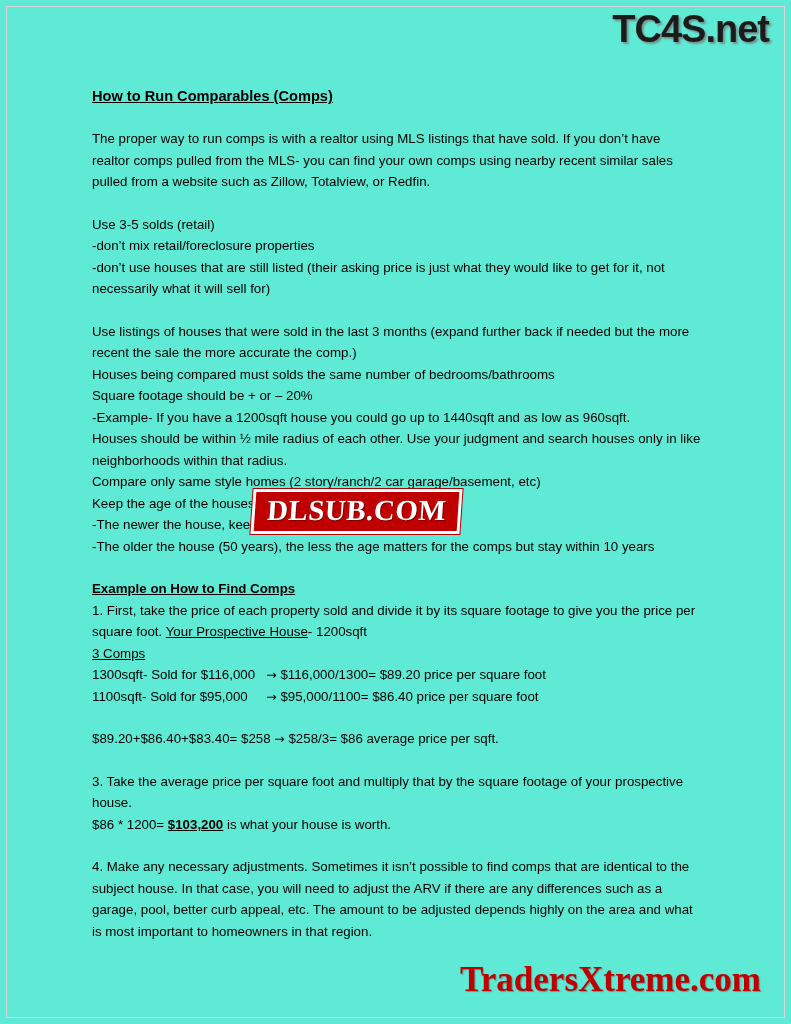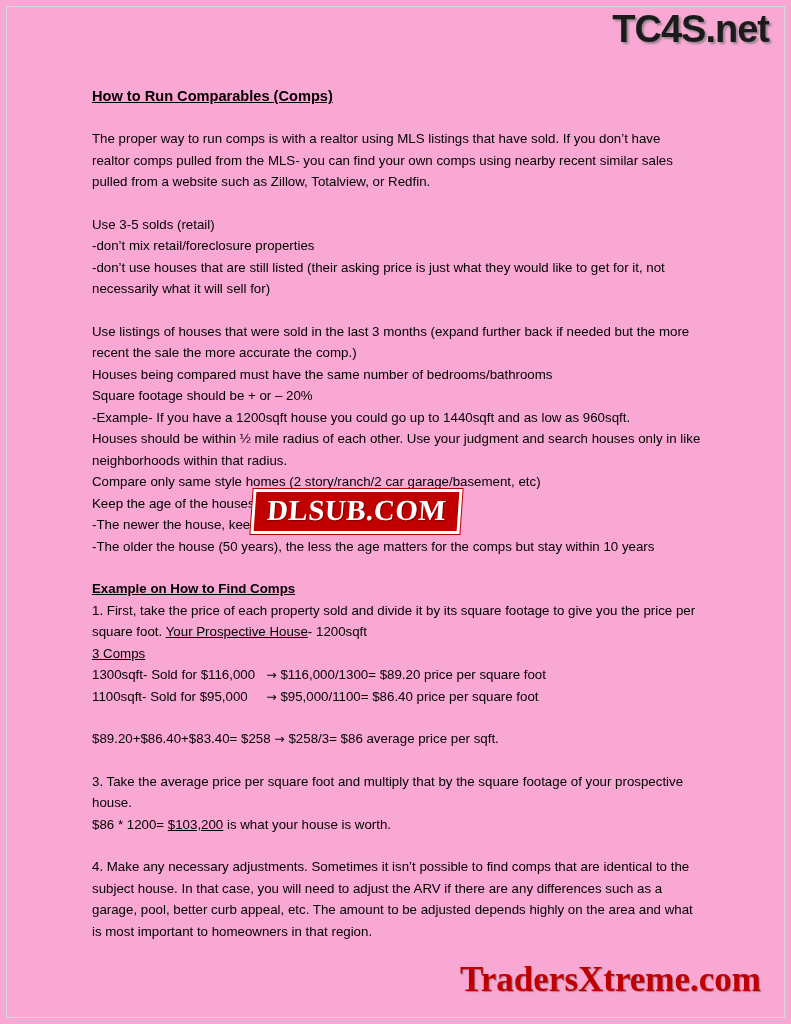--- a/index.html
+++ b/index.html
@@ -4,21 +4,21 @@
 <style>
   html, body {
     margin: 0;
     padding: 0;
     background: #f0f0f0;
   }
   .page {
     position: relative;
     width: 791px;
     height: 1024px;
-    background: #f9a8d4;
+    background: #5eead4;
     overflow: hidden;
     font-family: "Liberation Sans", sans-serif;
     color: #000000;
     box-sizing: border-box;
   }
   .page-border {
     position: absolute;
     left: 6px;
     top: 6px;
     right: 6px;
@@ -94,21 +94,21 @@
   p.para {
     margin: 0 12px 0 0;
   }
   .spacer {
     height: 21px;
   }
   .underline {
     text-decoration: underline;
   }
   .bold-underline {
-    font-weight: normal;
+    font-weight: bold;
     text-decoration: underline;
     text-align: center;
   }
   .section-head {
     font-weight: bold;
     text-decoration: underline;
     margin: 0;
   }
   .arrow {
     font-family: "DejaVu Sans", sans-serif;
@@ -140,21 +140,21 @@
 
     <div class="spacer"></div>
 
     <p class="line">Use 3-5 solds (retail)</p>
     <p class="line">-don’t mix retail/foreclosure properties</p>
     <p class="line">-don’t use houses that are still listed (their asking price is just what they would like to get for it, not necessarily what it will sell for)</p>
 
     <div class="spacer"></div>
 
     <p class="line">Use listings of houses that were sold in the last 3 months (expand further back if needed but the more recent the sale the more accurate the comp.)</p>
-    <p class="line">Houses being compared must have the same number of bedrooms/bathrooms</p>
+    <p class="line">Houses being compared must solds the same number of bedrooms/bathrooms</p>
     <p class="line">Square footage should be + or – 20%</p>
     <p class="line">-Example- If you have a 1200sqft house you could go up to 1440sqft and as low as 960sqft.</p>
     <p class="line">Houses should be within ½ mile radius of each other. Use your judgment and search houses only in like neighborhoods within that radius.</p>
     <p class="line">Compare only same style homes (2 story/ranch/2 car garage/basement, etc)</p>
     <p class="line">Keep the age of the houses close to one another:</p>
     <p class="line">-The newer the house, keep the age within 5 years.</p>
     <p class="line">-The older the house (50 years), the less the age matters for the comps but stay within 10 years</p>
 
     <div class="spacer"></div>
 

